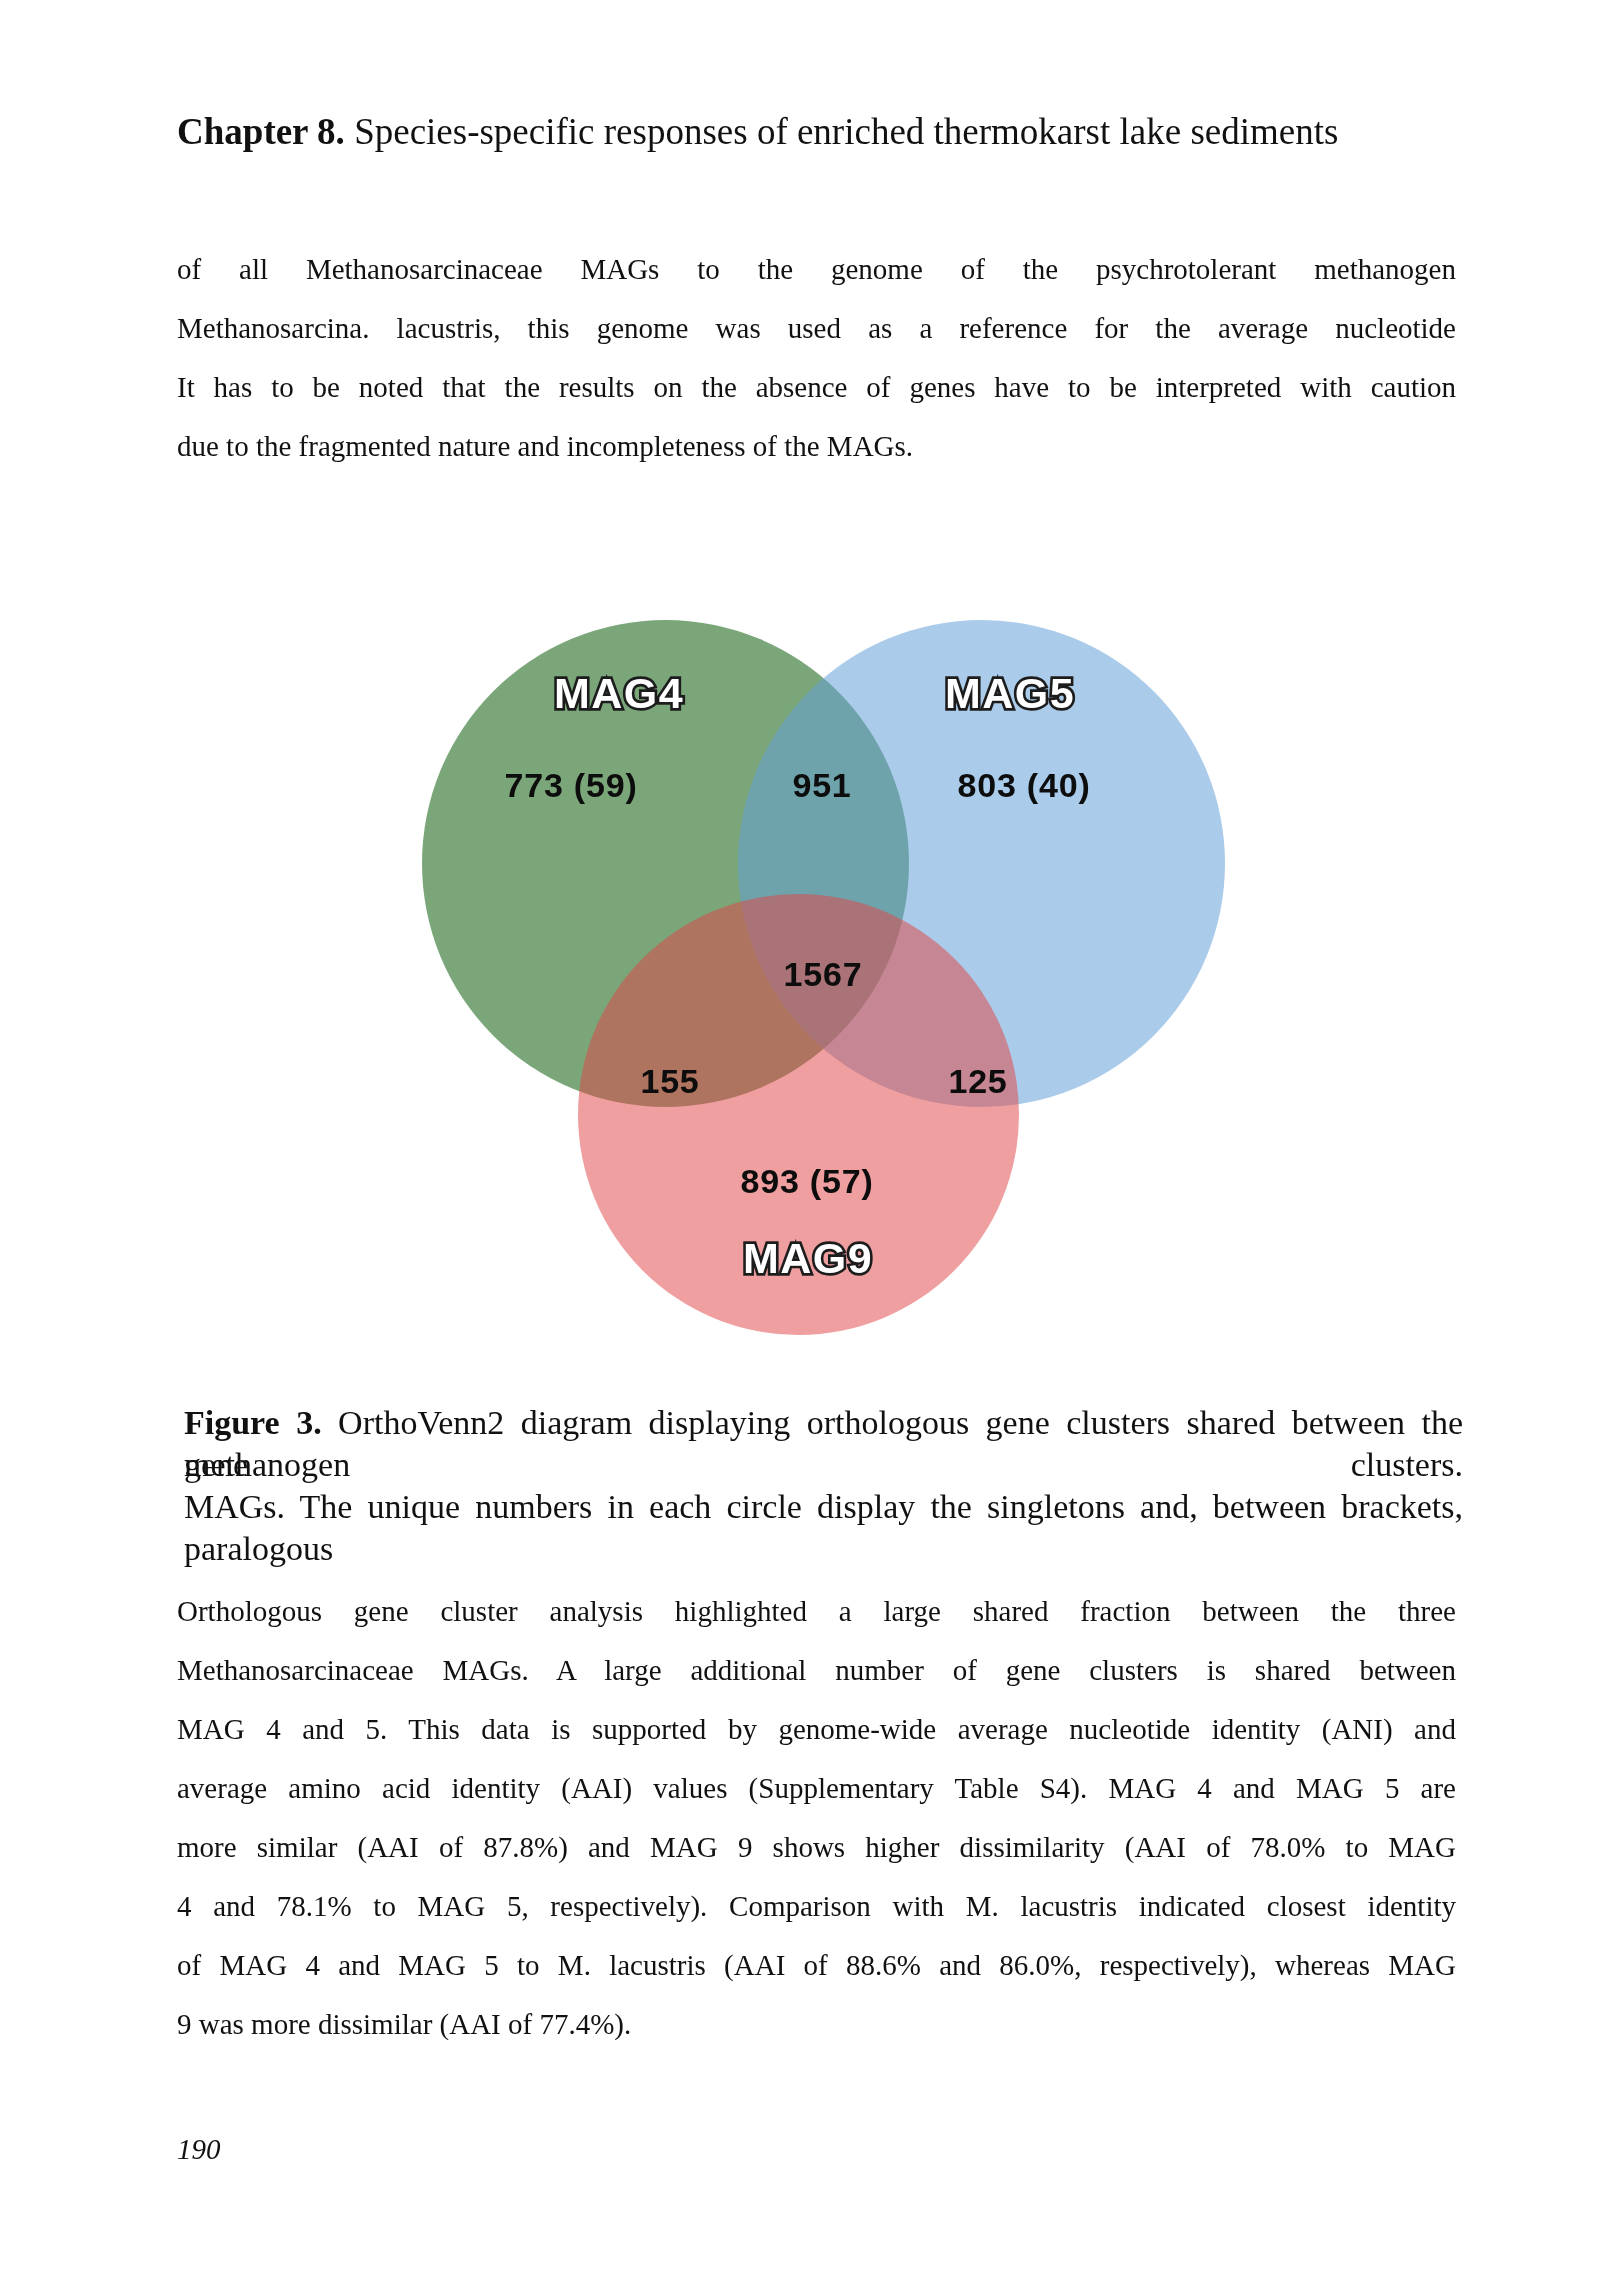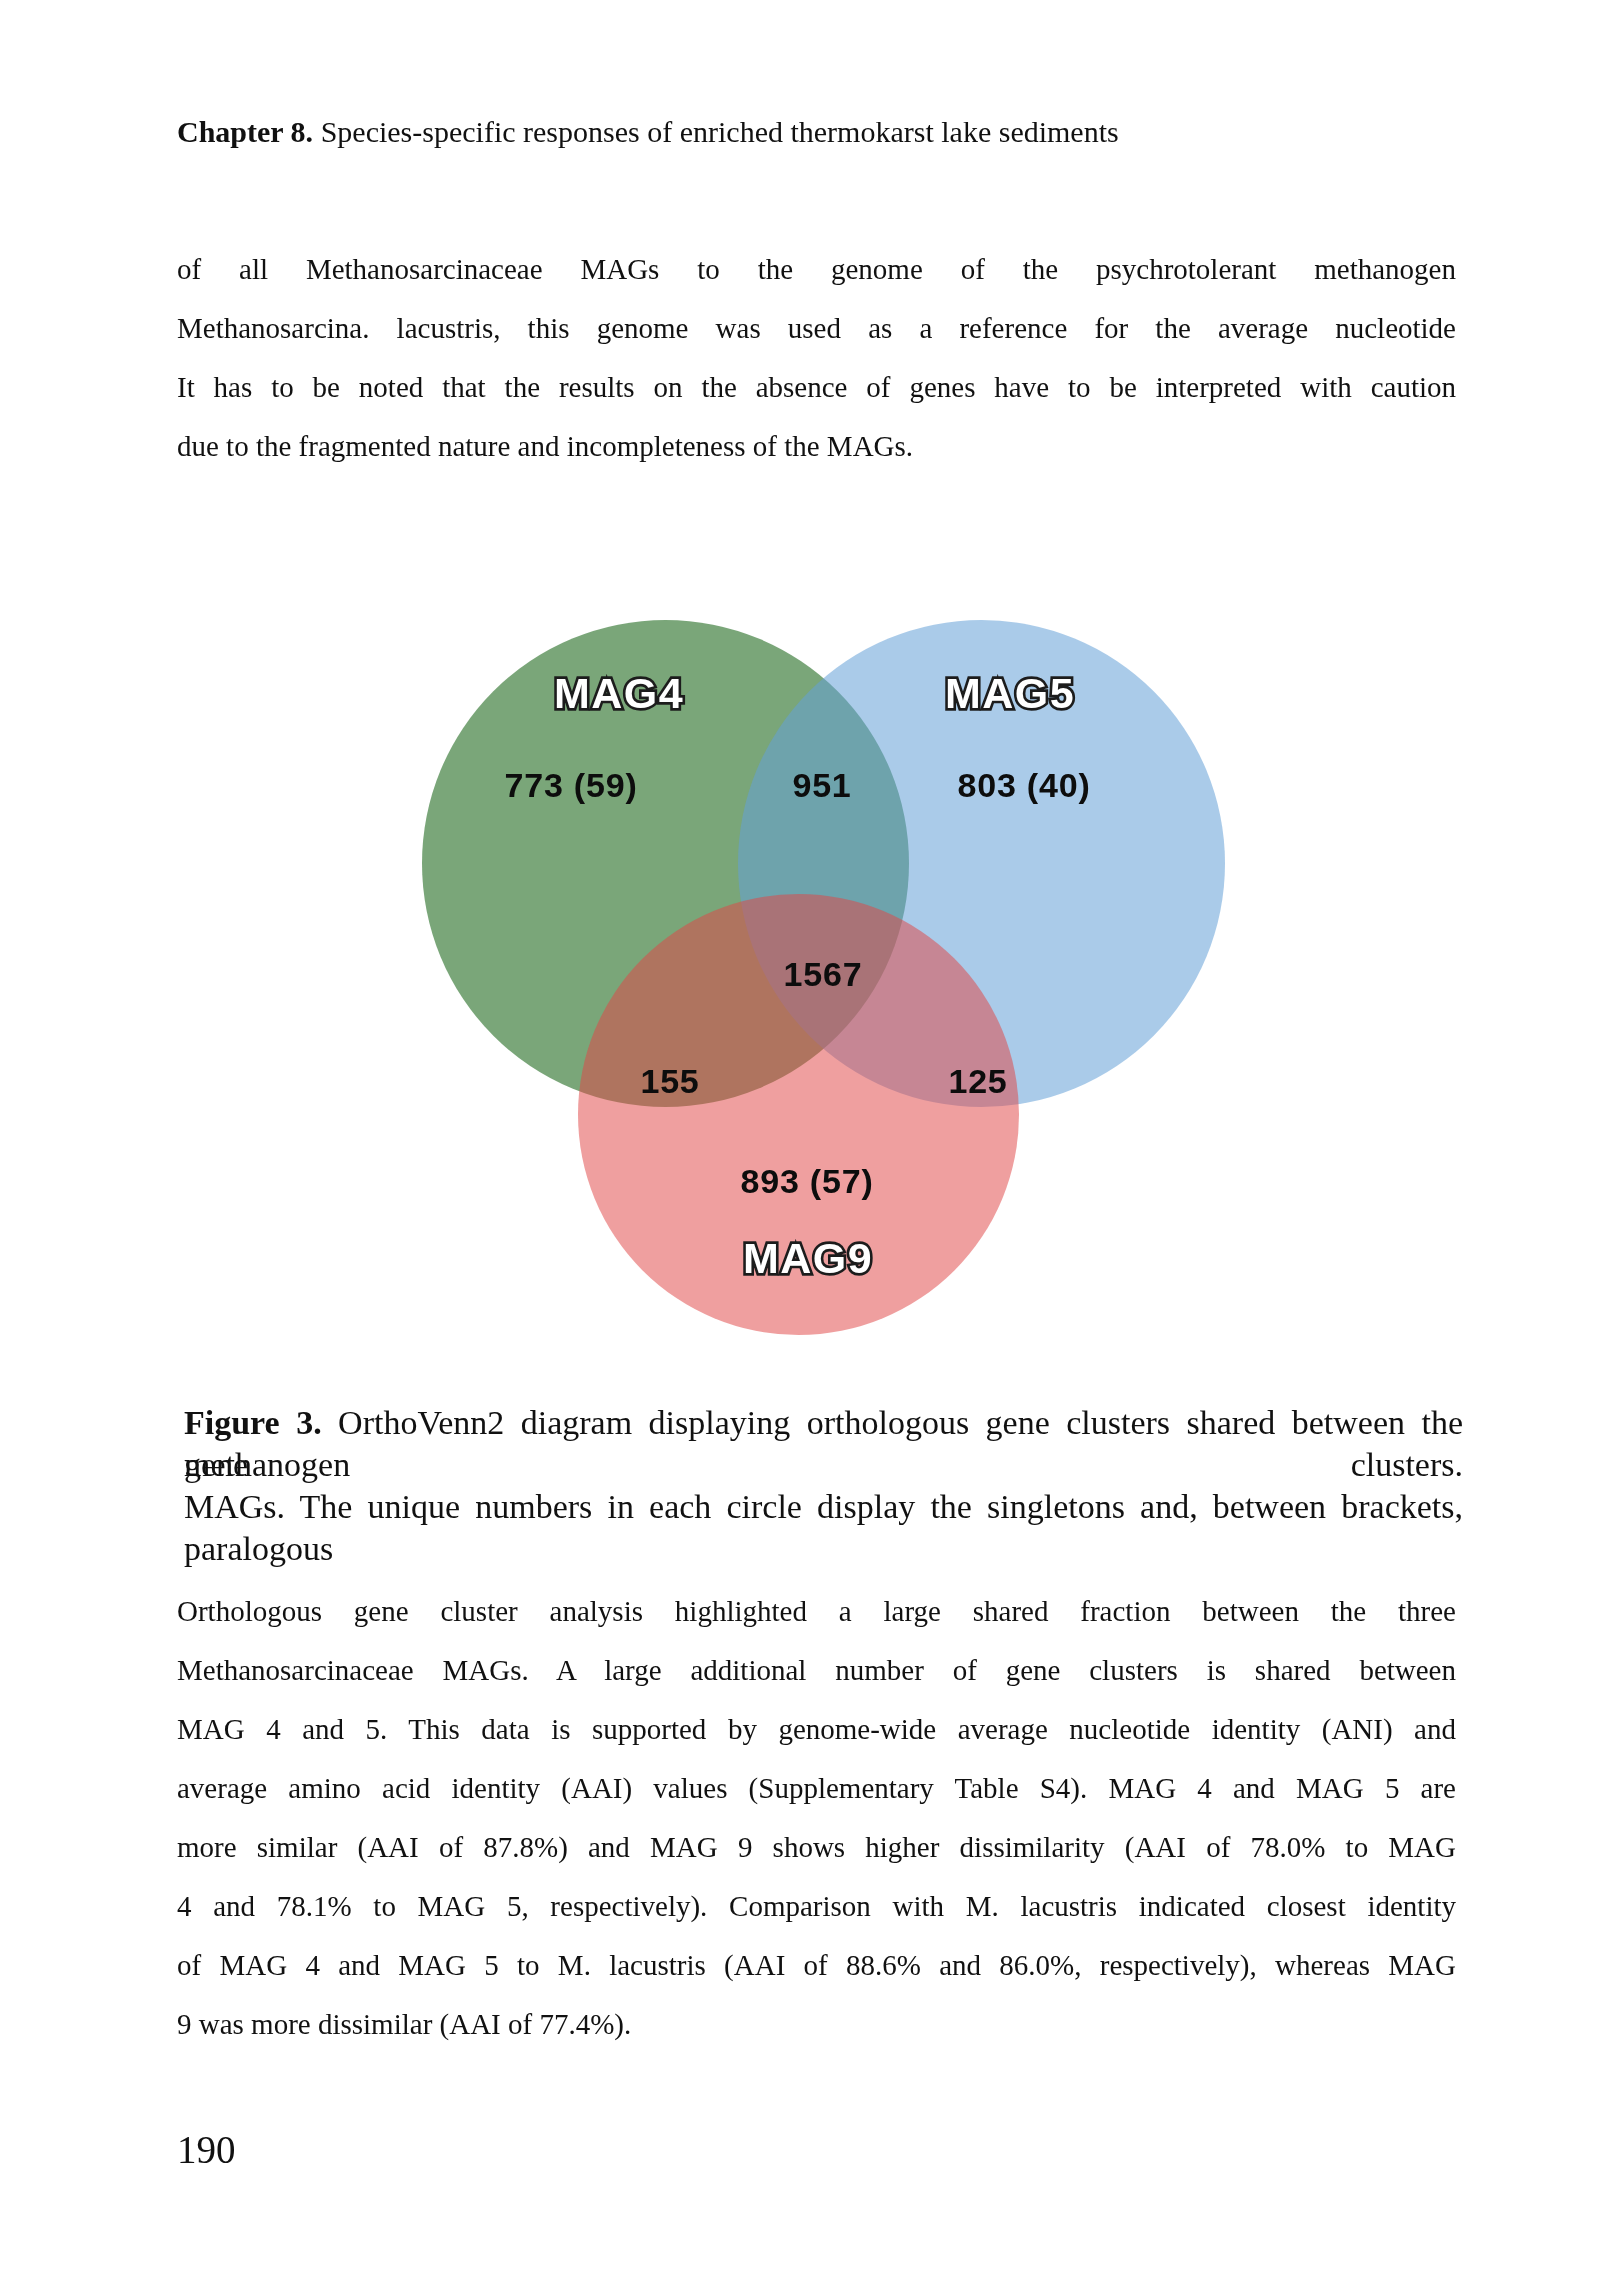--- a/index.html
+++ b/index.html
@@ -10,21 +10,21 @@
     background: #ffffff;
     font-family: "Liberation Serif", "DejaVu Serif", serif;
     color: #111111;
     overflow: hidden;
   }
   
   .header {
     position: absolute;
     left: 177px; top: 113px;
     width: 1279px;
-    font-size: 30px;
+    font-size: 37px;
     line-height: 37px;
   }
   
   .para {
     position: absolute;
     left: 177px;
     width: 1279px;
     font-size: 29px;
   }
   .para .jline { height: 59px; line-height: 59px; }
@@ -38,22 +38,23 @@
   }
   .caption .jline { height: 42px; line-height: 42px; }
   .jline { text-align: justify; text-align-last: justify; white-space: normal; }
   .jline:last-child { text-align-last: left; }
   .b { font-weight: bold; }
   .i { }
   
   .pageno {
     position: absolute;
     left: 177px; top: 2131px;
-    font-size: 39px;
+    font-size: 29px;
     line-height: 37px;
+    font-style: italic;
   }
   
   .venn { position: absolute; left: 0; top: 0; width: 1618px; height: 1522px; margin: 0; pointer-events: none; }
   .circle { position: absolute; border-radius: 50%; }
   .c-mag4 { left: 422px; top: 620px;  width: 487px; height: 487px; background: rgba(50,118,49,0.65); }
   .c-mag5 { left: 738px; top: 620px;  width: 487px; height: 487px; background: rgba(100,160,215,0.55); }
   .c-mag9 { left: 578px; top: 894px; width: 441px; height: 441px; background: rgba(225,70,70,0.52); }
   .vtext {
     position: absolute;
     transform: translate(-50%, -50%);

